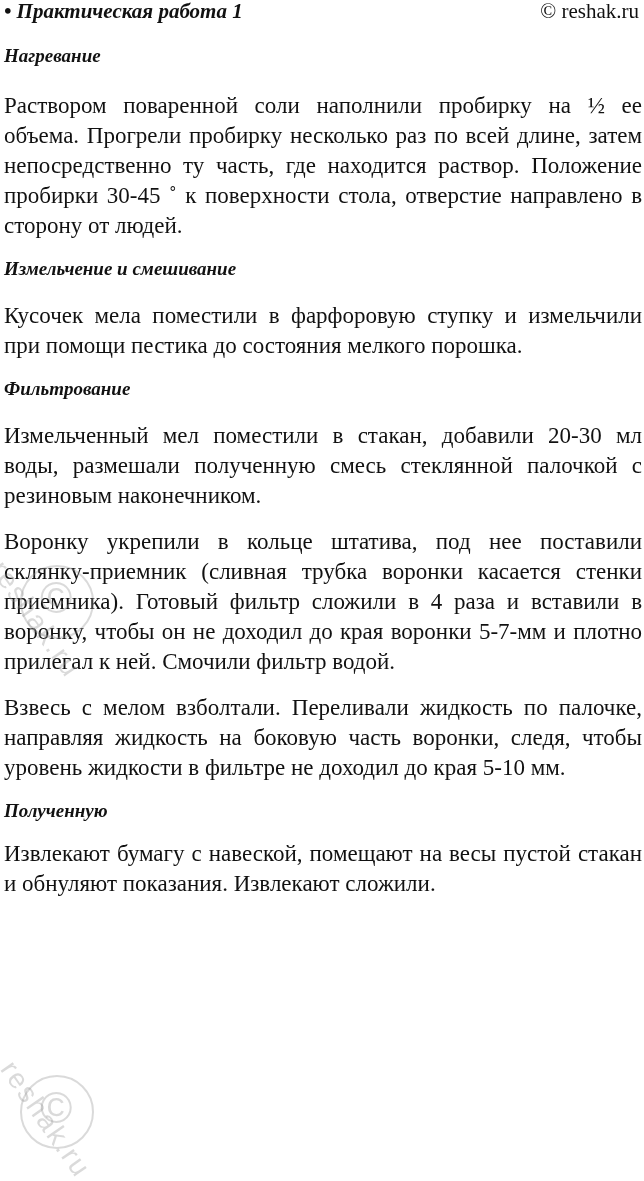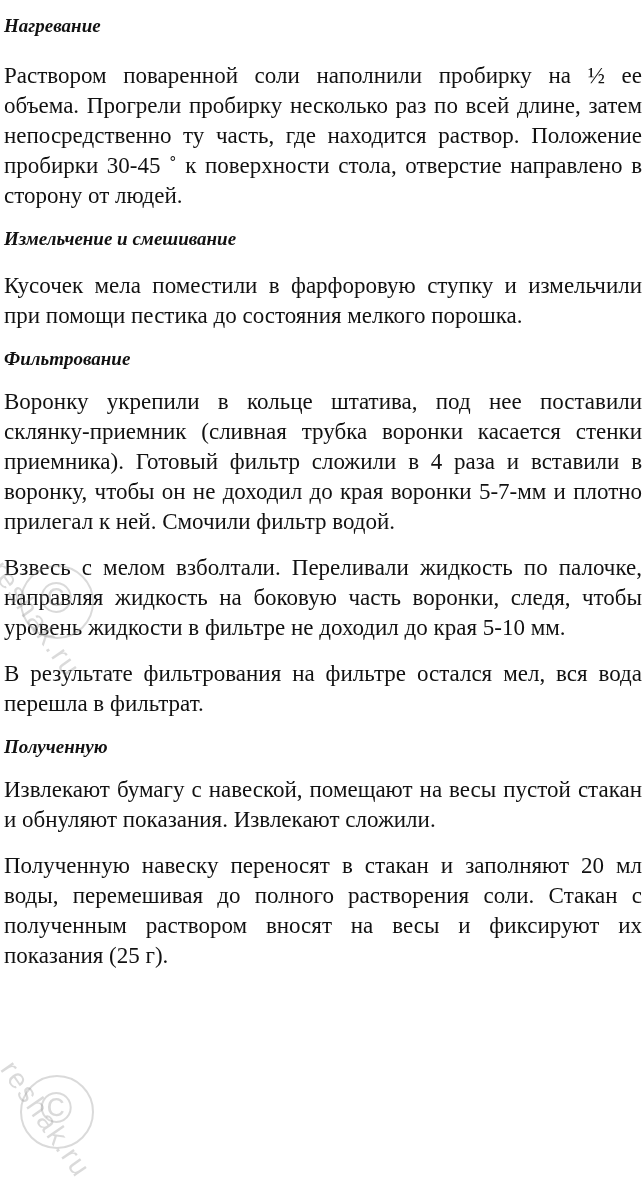--- a/index.html
+++ b/index.html
@@ -68,42 +68,45 @@
       position: absolute;
       border: 2px solid rgba(150,150,150,0.35);
       border-radius: 50%;
     }
   </style>
 </head>
 <body>
 
 <div class="page">
 
+  <div class="header-row">
+    <div class="doc-title">• Практическая работа 1</div>
+    <div class="copyright">© reshak.ru</div>
+  </div>
 
   <section style="margin-top:14px;">
     <h2 class="section-heading">Нагревание</h2>
     <p class="para" style="margin-top:23px;">Раствором поваренной соли наполнили пробирку на ½ ее объема. Прогрели пробирку несколько раз по всей длине, затем непосредственно ту часть, где находится раствор. Положение пробирки 30-45 ˚ к поверхности стола, отверстие направлено в сторону от людей.</p>
   </section>
 
   <section style="margin-top:16px;">
     <h2 class="section-heading">Измельчение и смешивание</h2>
     <p class="para" style="margin-top:20px;">Кусочек мела поместили в фарфоровую ступку и измельчили при помощи пестика до состояния мелкого порошка.</p>
   </section>
 
   <section style="margin-top:16px;">
     <h2 class="section-heading">Фильтрование</h2>
+    <p class="para" style="margin-top:20px;">Измельченный мел поместили в стакан, добавили 20-30 мл воды, размешали полученную смесь стеклянной палочкой с резиновым наконечником.</p>
     <p class="para" style="margin-top:16px;">Воронку укрепили в кольце штатива, под нее поставили склянку-приемник (сливная трубка воронки касается стенки приемника). Готовый фильтр сложили в 4 раза и вставили в воронку, чтобы он не доходил до края воронки 5-7-мм и плотно прилегал к ней. Смочили фильтр водой.</p>
     <p class="para" style="margin-top:16px;">Взвесь с мелом взболтали. Переливали жидкость по палочке, направляя жидкость на боковую часть воронки, следя, чтобы уровень жидкости в фильтре не доходил до края 5-10 мм.</p>
-    <p class="para" style="margin-top:16px;">В результате фильтрования на фильтре остался мел, вся вода перешла в фильтрат.</p>
   </section>
 
   <section style="margin-top:16px;">
     <h2 class="section-heading">Полученную</h2>
     <p class="para" style="margin-top:16px;">Извлекают бумагу с навеской, помещают на весы пустой стакан и обнуляют показания. Извлекают сложили.</p>
-    <p class="para" style="margin-top:16px;">Полученную навеску переносят в стакан и заполняют 20 мл воды, перемешивая до полного растворения соли. Стакан с полученным раствором вносят на весы и фиксируют их показания (25 г).</p>
   </section>
 </div>
 
 <div class="watermark" style="left:10px; top:515px; width:140px; height:150px;">
   <div class="wm-circle" style="left:10px; top:50px; width:70px; height:70px;"></div>
   <span style="position:absolute; left:30px; top:58px; font-size:44px;">©</span>
   <span style="position:absolute; left:0px; top:40px; font-size:28px; transform:rotate(55deg); transform-origin:left top; white-space:nowrap; letter-spacing:2px;">reshak.ru</span>
 </div>
 
 <div class="watermark" style="left:10px; top:1015px; width:140px; height:150px;">

